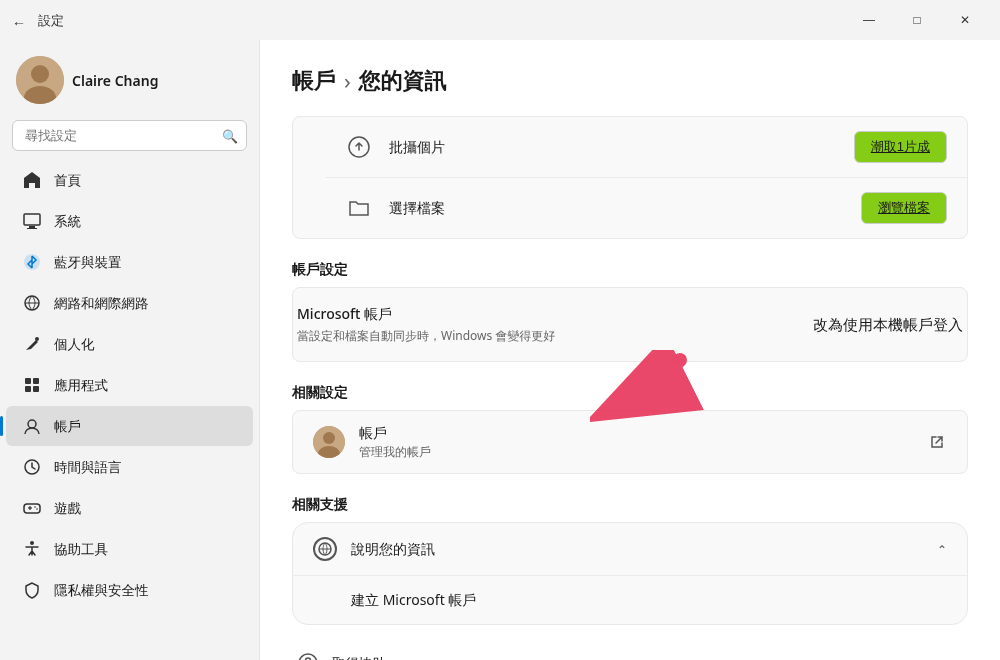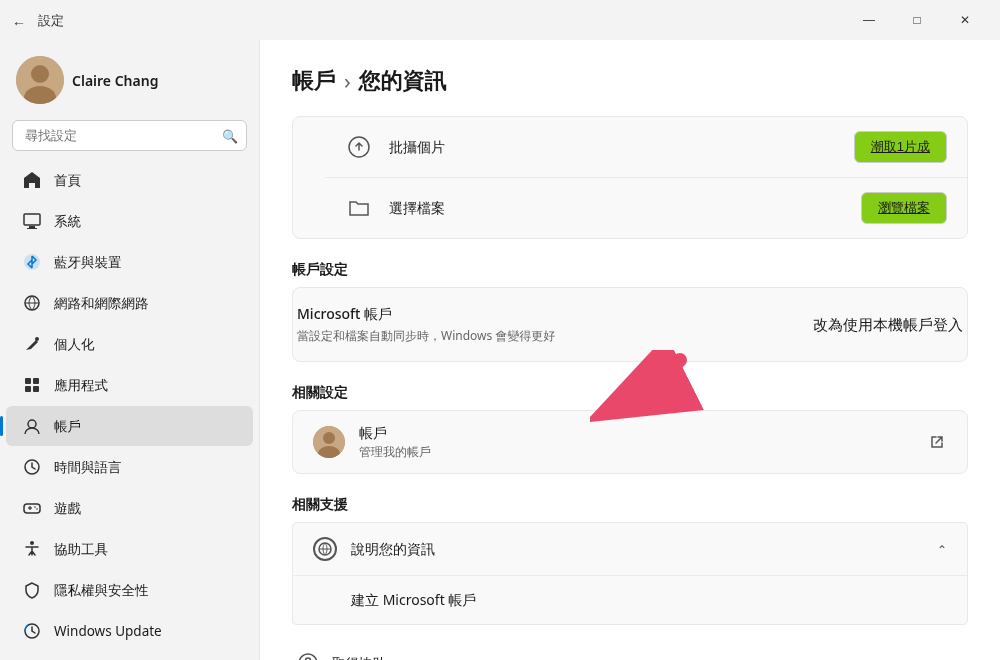--- a/index.html
+++ b/index.html
@@ -246,21 +246,21 @@
       justify-content: center;
       overflow: hidden;
     }
     .related-text { flex: 1; }
     .related-title { font-size: 14px; color: #1a1a1a; }
     .related-subtitle { font-size: 12px; color: #666; }
 
     .support-card {
       background: #f9f9f9;
       border: 1px solid #e8e8e8;
-      border-radius: 5px;
+      border-radius: 16px;
       overflow: hidden;
       margin-bottom: 6px;
     }
     .support-header {
       display: flex;
       align-items: center;
       padding: 14px 20px;
       gap: 14px;
       cursor: pointer;
       border-bottom: 1px solid #ebebeb;
@@ -466,30 +466,20 @@
         <span>協助工具</span>
       </div>
       <div class="nav-item">
         <span class="nav-icon">
           <svg width="18" height="18" viewBox="0 0 18 18" fill="none">
             <path d="M9 2L3 5V9C3 12.5 5.5 15.7 9 17C12.5 15.7 15 12.5 15 9V5L9 2Z" stroke="#333" stroke-width="1.5" fill="none"></path>
           </svg>
         </span>
         <span>隱私權與安全性</span>
       </div>
-      <div class="nav-item">
-        <span class="nav-icon">
-          <svg width="18" height="18" viewBox="0 0 18 18" fill="none">
-            <circle cx="9" cy="9" r="7" stroke="#333" stroke-width="1.5" fill="none"></circle>
-            <path d="M9 5V9L12 11" stroke="#333" stroke-width="1.5" stroke-linecap="round"></path>
-            <path d="M5 3C3 4.5 2 6.5 2 9" stroke="#0078d4" stroke-width="1.5" stroke-linecap="round"></path>
-          </svg>
-        </span>
-        <span>Windows Update</span>
-      </div>
     </nav>
   </div>
 
   <div class="main-content" style="position:relative;">
 
     <svg class="overlay-arrow" viewBox="0 0 120 80" xmlns="http://www.w3.org/2000/svg">
       <defs>
         <marker id="arrowhead" markerWidth="8" markerHeight="6" refX="6" refY="3" orient="auto">
           <polygon points="0 0, 8 3, 0 6" fill="#e8355a"></polygon>
         </marker>

